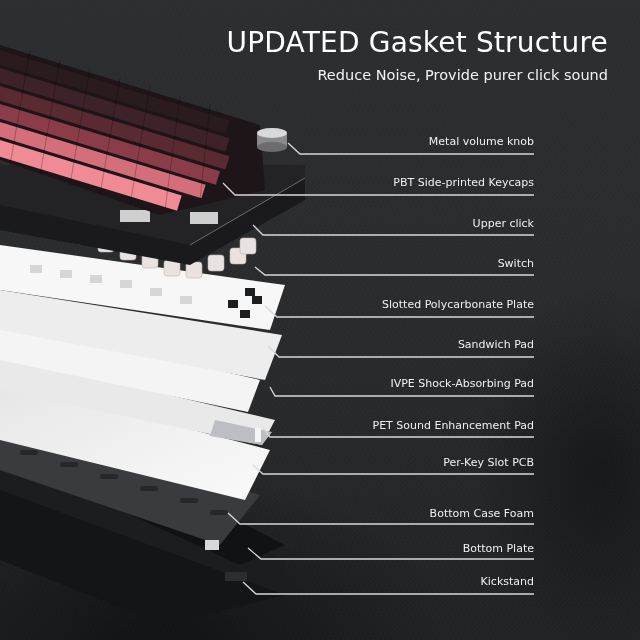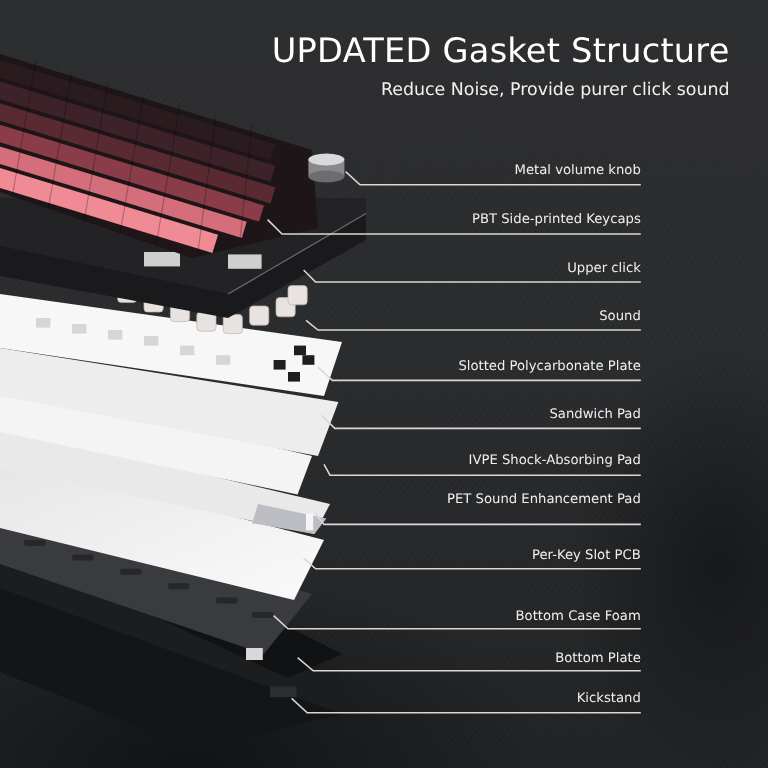--- a/index.html
+++ b/index.html
@@ -176,21 +176,21 @@
     <polyline points="243,582 256,594 534,594"></polyline>
   </g>
 </svg>
 
 <div class="title">UPDATED Gasket Structure</div>
 <div class="subtitle">Reduce Noise, Provide purer click sound</div>
 
 <div class="label" style="top:135px">Metal volume knob</div>
 <div class="label" style="top:176px">PBT Side-printed Keycaps</div>
 <div class="label" style="top:217px">Upper click</div>
-<div class="label" style="top:257px">Sound</div>
+<div class="label" style="top:257px">Switch</div>
 <div class="label" style="top:298px">Slotted Polycarbonate Plate</div>
 <div class="label" style="top:338px">Sandwich Pad</div>
 <div class="label" style="top:377px">IVPE Shock-Absorbing Pad</div>
-<div class="label" style="top:409px">PET Sound Enhancement Pad</div>
+<div class="label" style="top:419px">PET Sound Enhancement Pad</div>
 <div class="label" style="top:456px">Per-Key Slot PCB</div>
 <div class="label" style="top:507px">Bottom Case Foam</div>
 <div class="label" style="top:542px">Bottom Plate</div>
 <div class="label" style="top:575px">Kickstand</div>
 
 </body></html>

